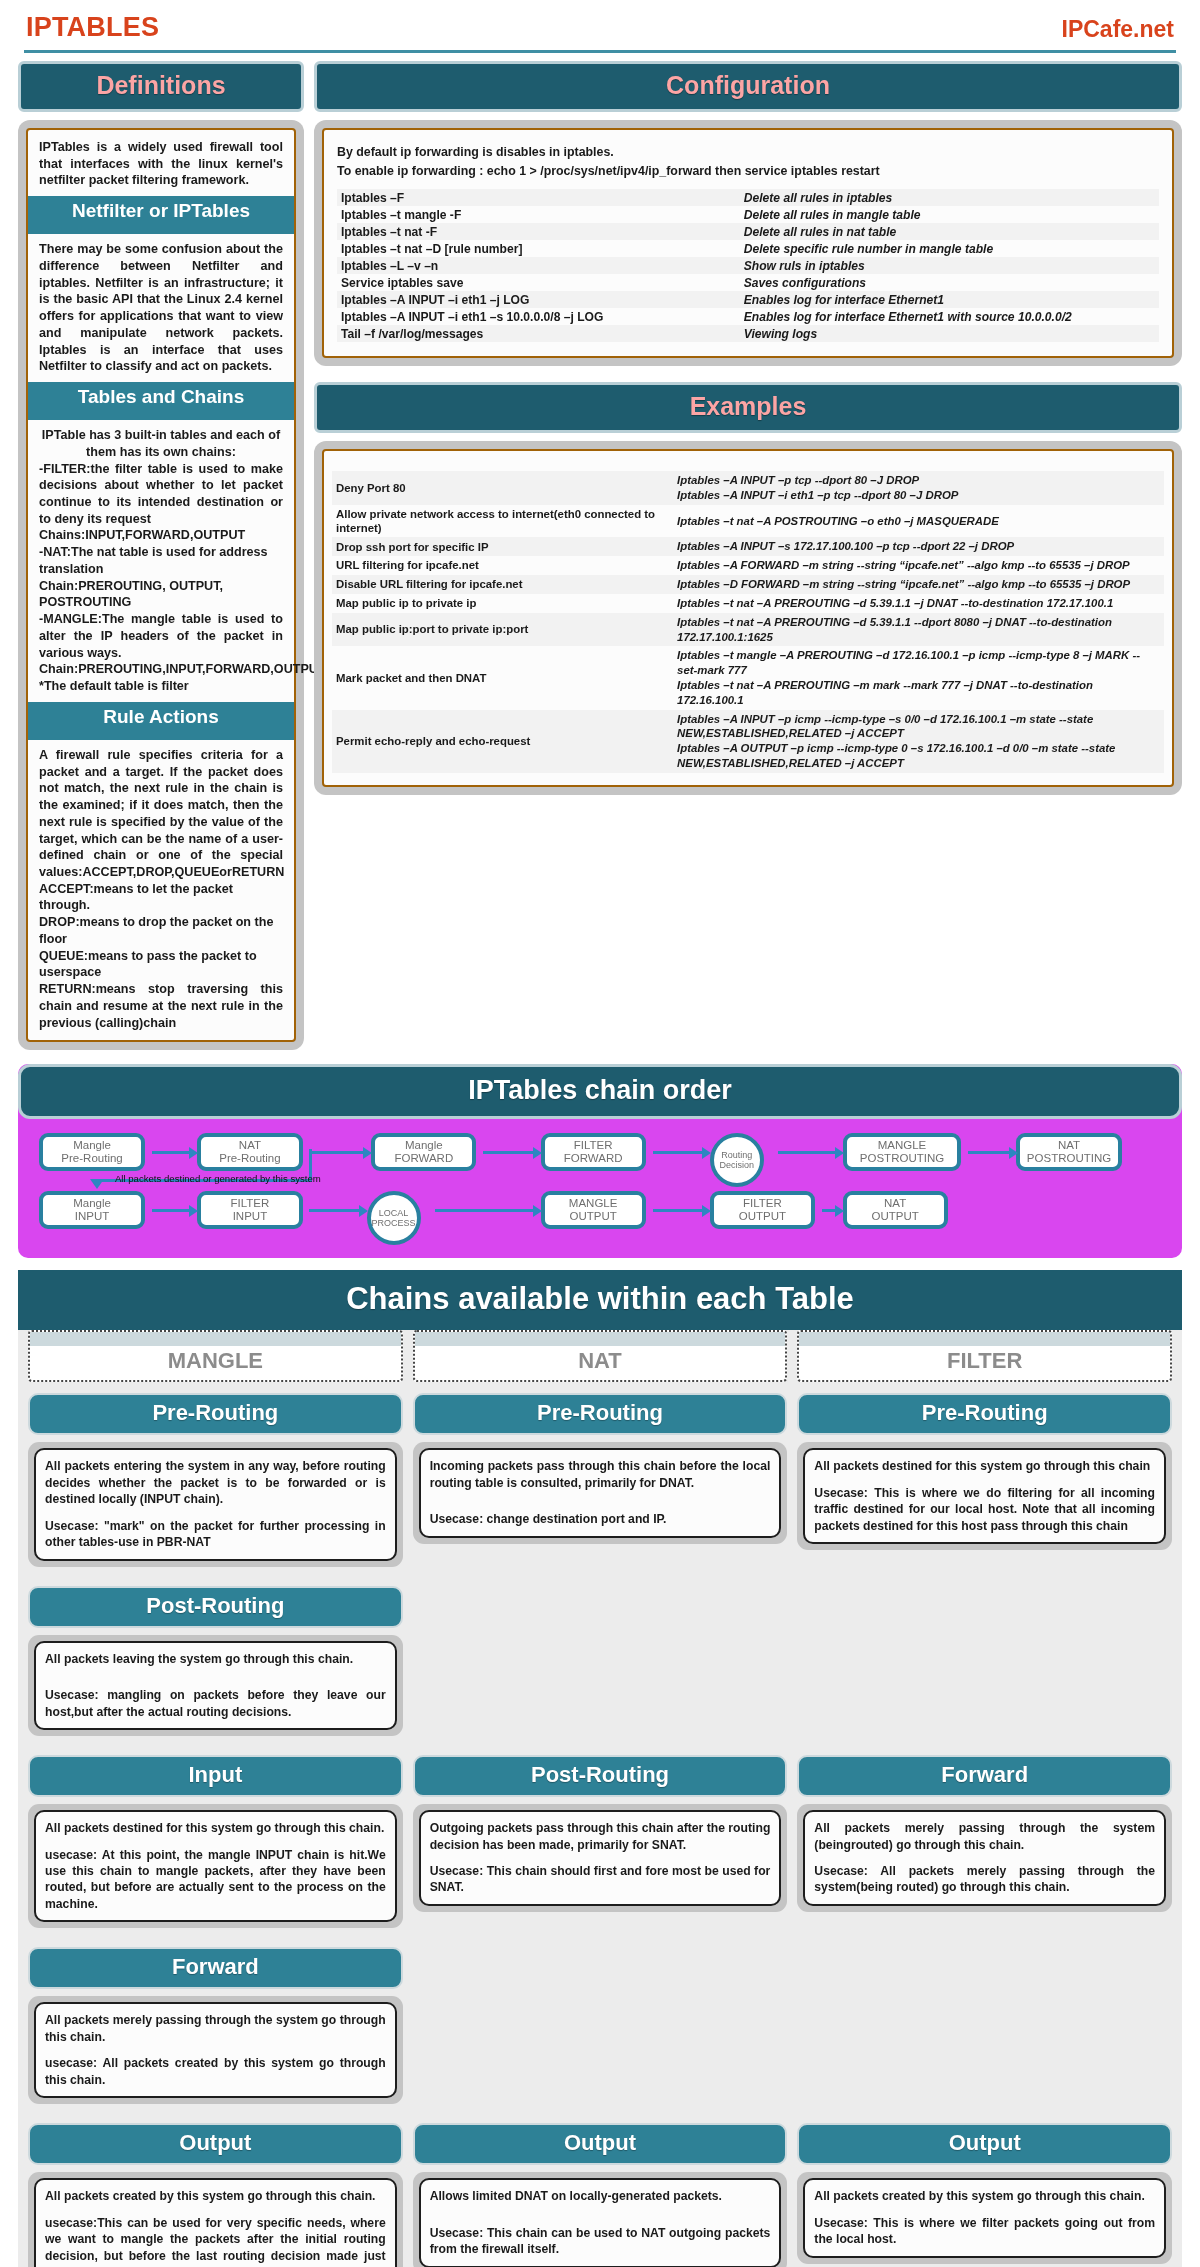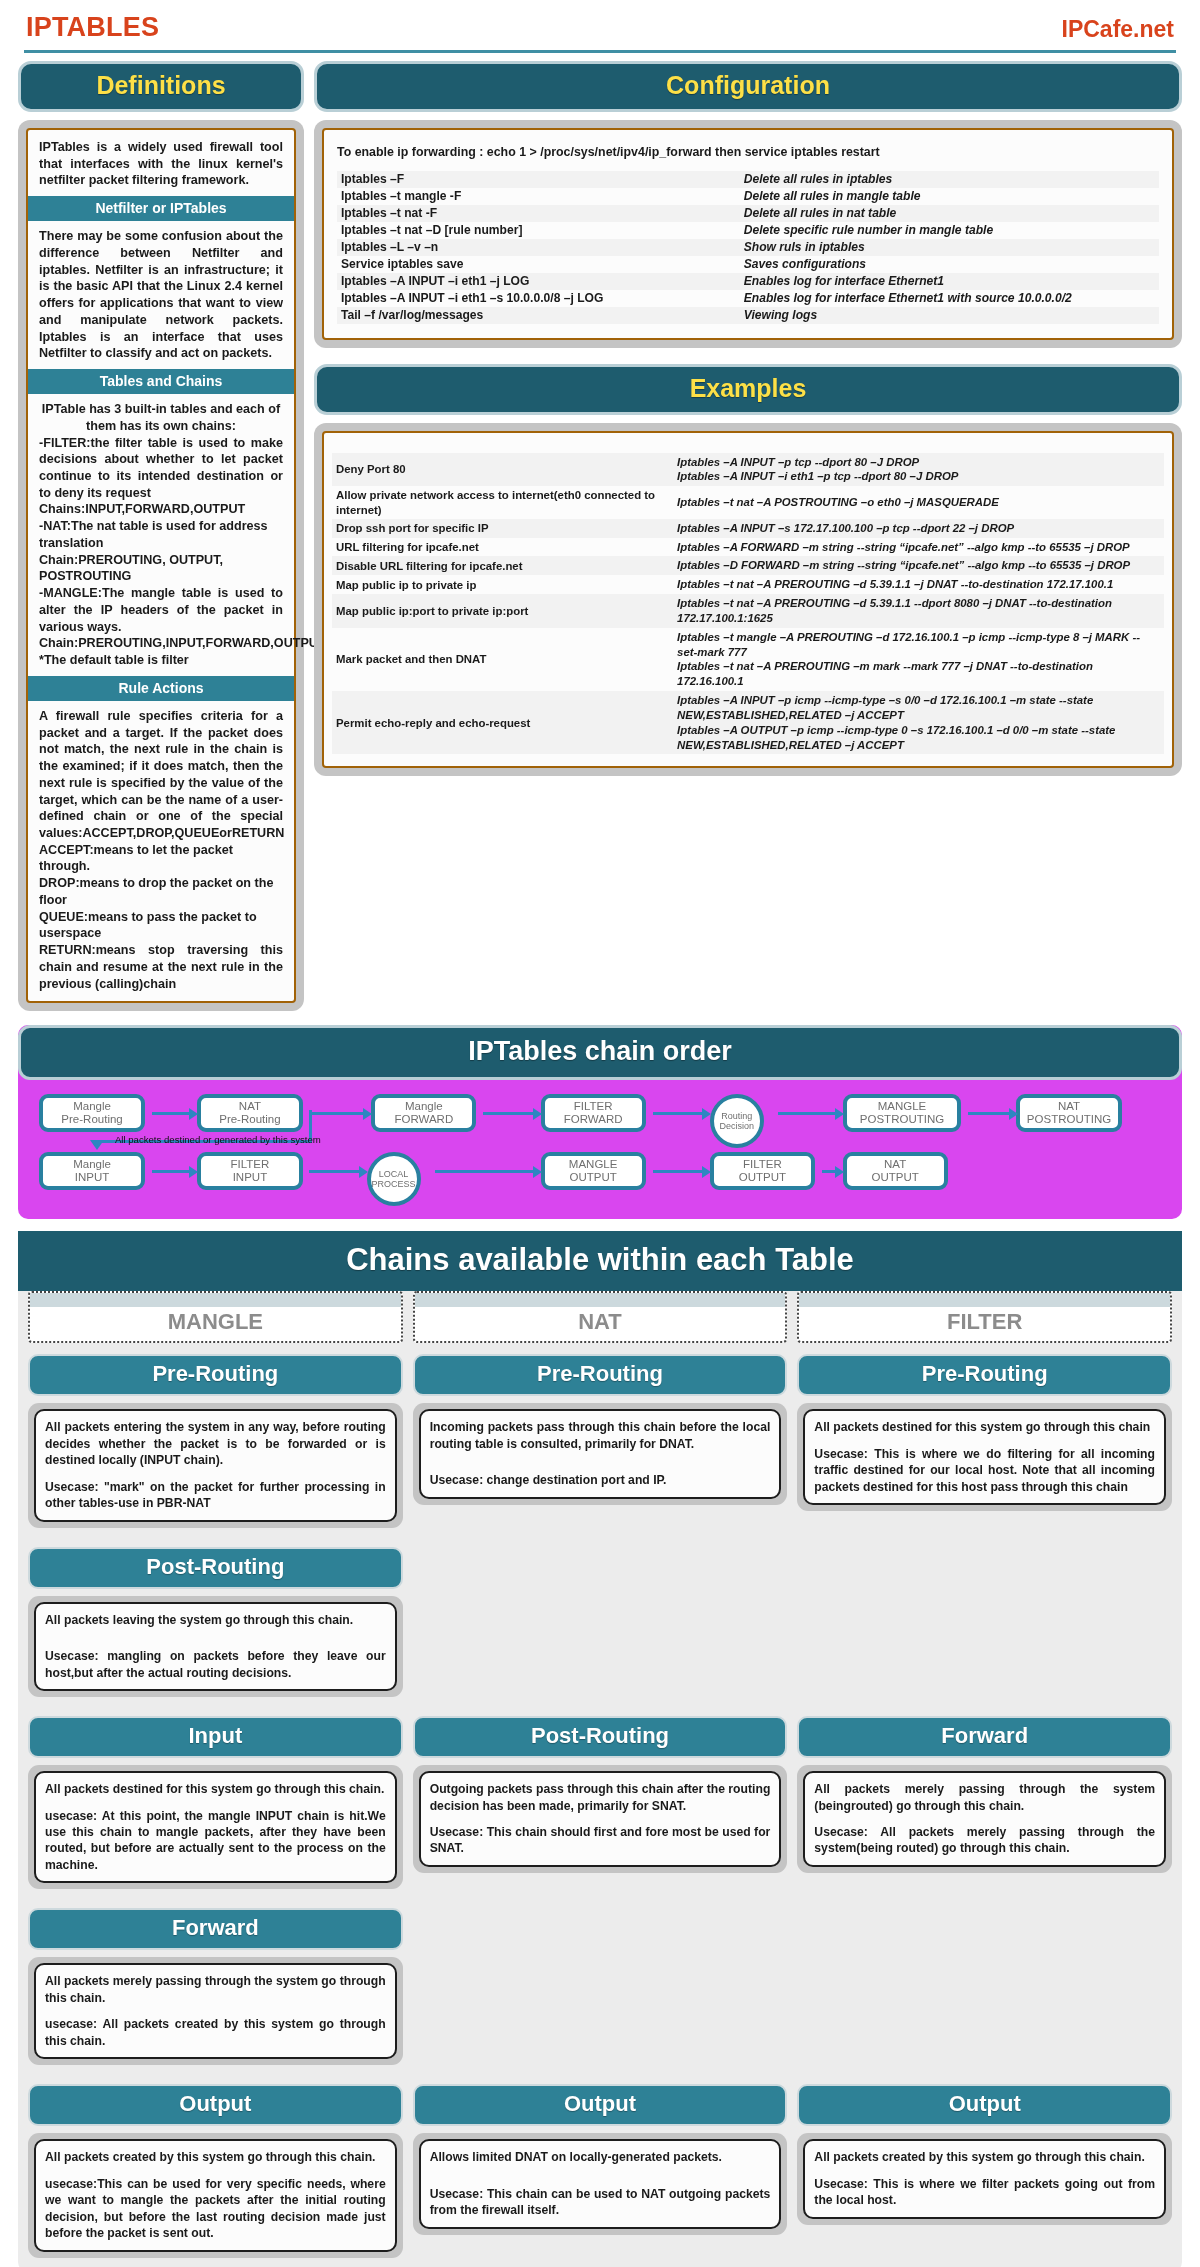--- a/index.html
+++ b/index.html
@@ -15,36 +15,36 @@
   .topbar {
     display: flex; align-items: flex-end; justify-content: space-between;
     padding: 12px 26px 4px 26px;
   }
   .brand-left { font-size: 27px; font-weight: bold; color: #d8431c; letter-spacing: .2px; }
   .brand-right { font-size: 23px; font-weight: bold; color: #d8431c; }
   .rule-line { height: 3px; background: #3f8fa4; margin: 3px 24px 8px 24px; }
 
   
   .hdr {
-    background: #1e5c6e; color: #fde047; text-align: center;
-    font-size: 25px; font-weight: bold; border-radius: 13px;
+    background: #1e5c6e; color: #fca5a5; text-align: center;
+    font-size: 25px; font-weight: bold; border-radius: 6px;
     padding: 7px 0 9px 0; border: 3px solid #b9cfd6;
     text-shadow: 0 1px 1px rgba(0,0,0,.35);
   }
   .outer {
     background: #c4c4c4; border-radius: 12px; padding: 8px;
     margin-top: 8px;
   }
   .inner {
     background: #fcfcfc; border: 2px solid #a16207; border-radius: 4px;
     padding: 9px 11px;
   }
   .subhdr {
     background: #2e8196; color: #fff; text-align: center;
-    font-weight: bold; font-size: 14px; padding: 4px 0 5px 0;
+    font-weight: bold; font-size: 19px; padding: 4px 0 12px 0;
     margin: 7px -11px 7px -11px;
   }
   .body-txt {
     font-size: 12.6px; font-weight: bold; line-height: 1.33;
     text-align: justify; text-justify: inter-word;
   }
 
   
   .cols { display: flex; gap: 10px; padding: 0 18px; align-items: flex-start; }
   .col-left { width: 286px; flex: none; }
@@ -176,20 +176,21 @@
           <div class="body-txt">RETURN:means stop traversing this chain and resume at the next rule in the previous (calling)chain</div>
         </div>
       </div>
     </div>
 
     <div class="col-right">
       <div class="hdr">Configuration</div>
       <div class="outer">
         <div class="inner" style="padding:13px 13px 14px 13px">
           <div class="cfg-intro">
+            <div>By default ip forwarding is disables in iptables.</div>
             <div>To enable ip forwarding : echo 1 &gt; /proc/sys/net/ipv4/ip_forward   then service iptables restart</div>
           </div>
           <table class="cmds">
             <tbody id="cmd-rows">
                 <tr>
                   <td class="cmd">Iptables –F</td>
                   <td class="desc">Delete all rules in iptables</td>
                 </tr>
                 <tr>
                   <td class="cmd">Iptables –t mangle -F</td>

